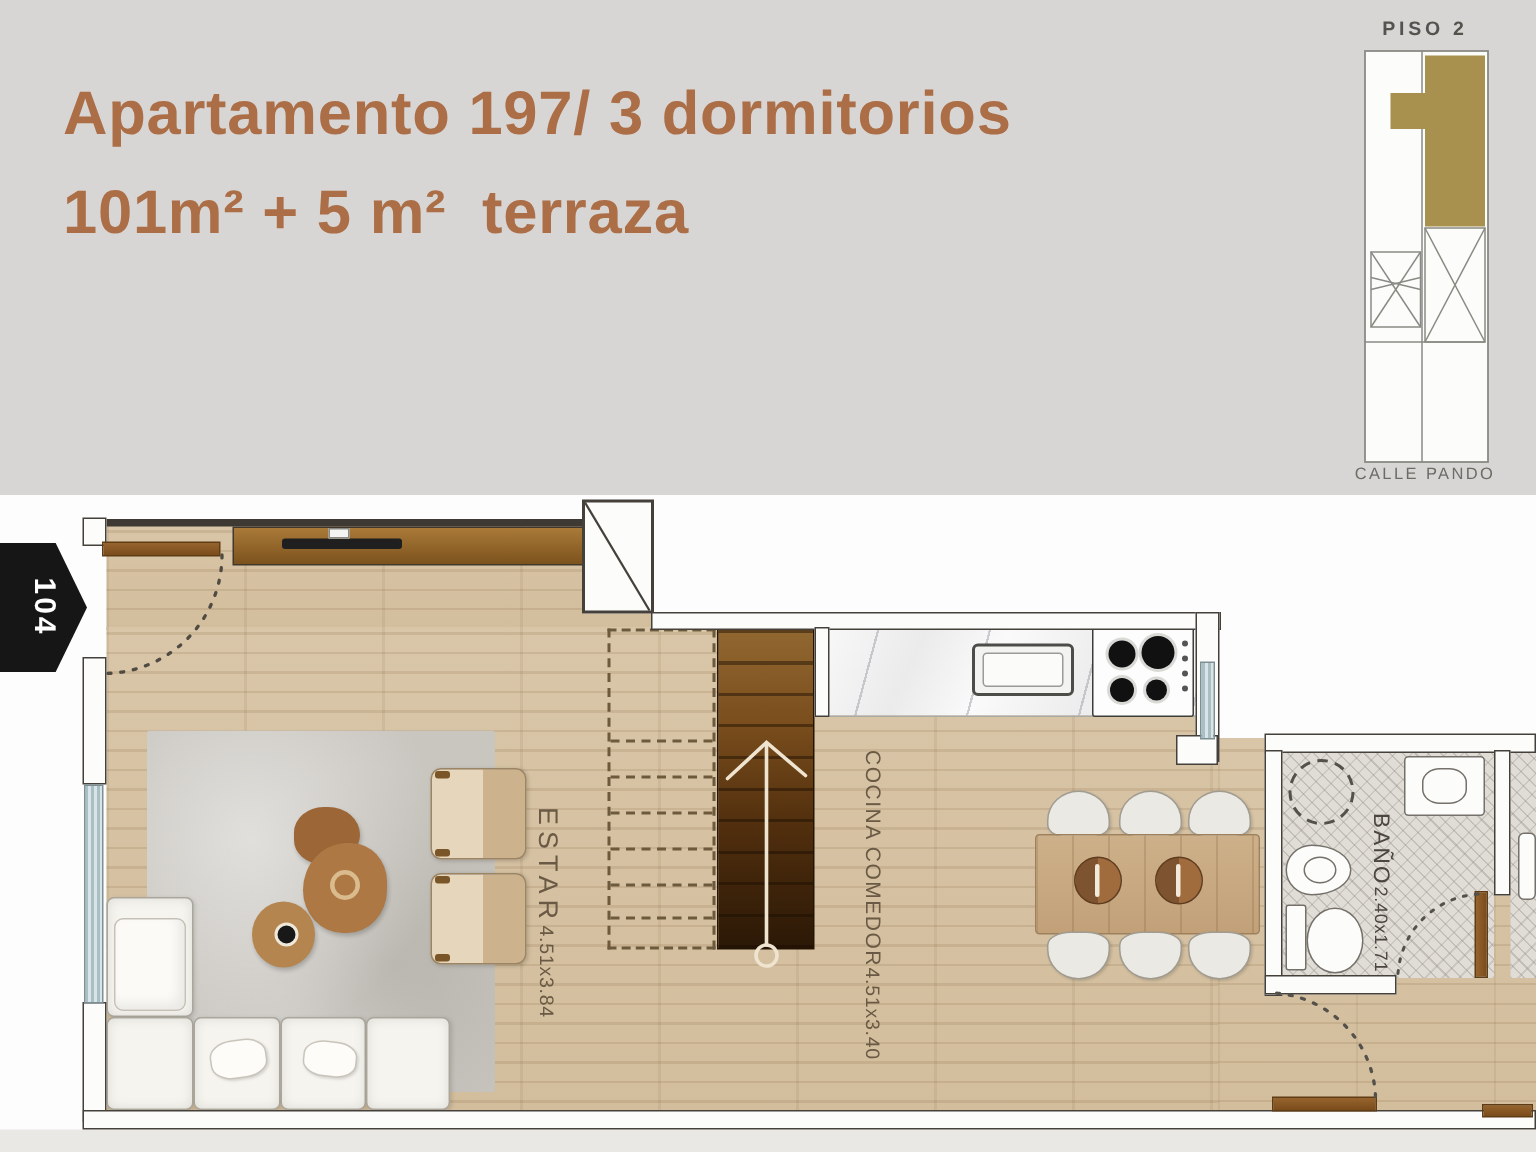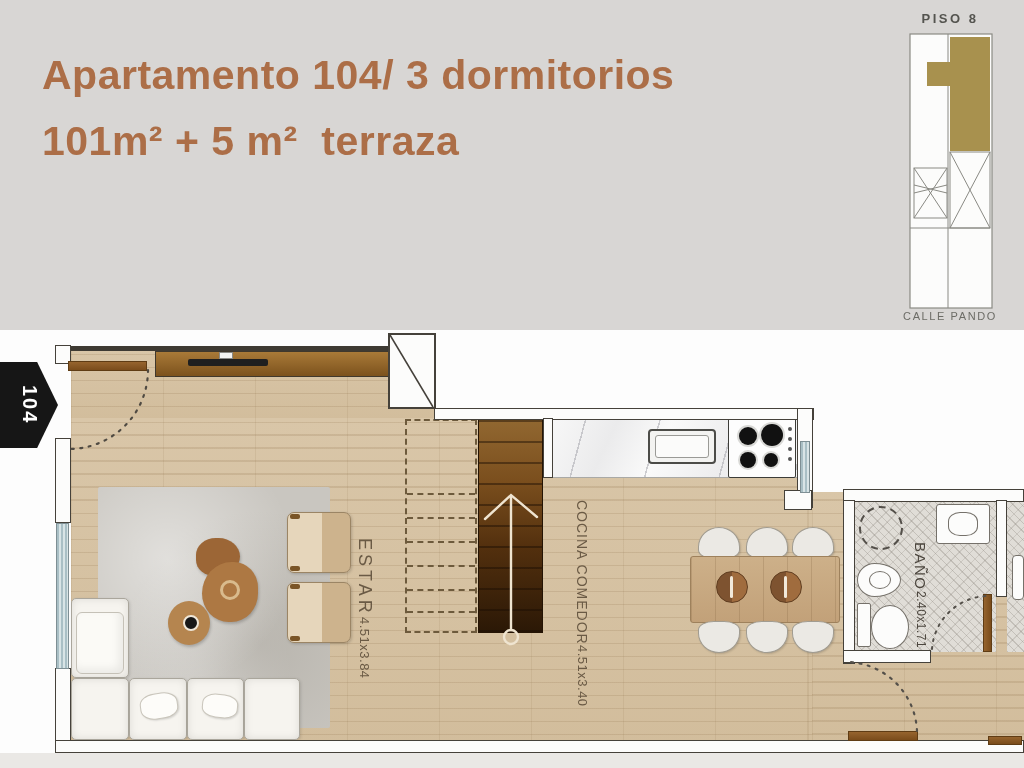--- a/index.html
+++ b/index.html
@@ -115,24 +115,24 @@
   .lbl-bano{color:#4c463e;}
   .lbl-bano .nm{font-size:15px;letter-spacing:1.5px;}
   .lbl-bano .dm{font-size:12px;letter-spacing:.5px;}
 
   .overlay{position:absolute;left:0;top:0;z-index:5;pointer-events:none;}
 </style>
 </head>
 <body>
 
 <div class="abs header"></div>
-<div class="abs title title1">Apartamento 104/ 3 dormitorios</div>
+<div class="abs title title1">Apartamento 197/ 3 dormitorios</div>
 <div class="abs title title2">101m² + 5 m²  terraza</div>
 
-<div class="abs kp-floor">PISO 8</div>
+<div class="abs kp-floor">PISO 2</div>
 <svg class="abs kp-svg" width="108" height="282" viewBox="0 0 108 282">
   <rect x="8" y="4" width="82" height="274" fill="#fcfcfb" stroke="#8a8a84" stroke-width="1.2"></rect>
   <line x1="46" y1="4" x2="46" y2="278" stroke="#8a8a84" stroke-width="1"></line>
   <path d="M48 7 H88 V121 H48 V56 H25 V32 H48 Z" fill="#a8914e"></path>
   <g stroke="#8a8a84" stroke-width="1" fill="none">
     <rect x="48" y="122" width="40" height="76"></rect>
     <line x1="48" y1="122" x2="88" y2="198"></line>
     <line x1="88" y1="122" x2="48" y2="198"></line>
   </g>
   <g stroke="#8a8a84" stroke-width="1" fill="none">

